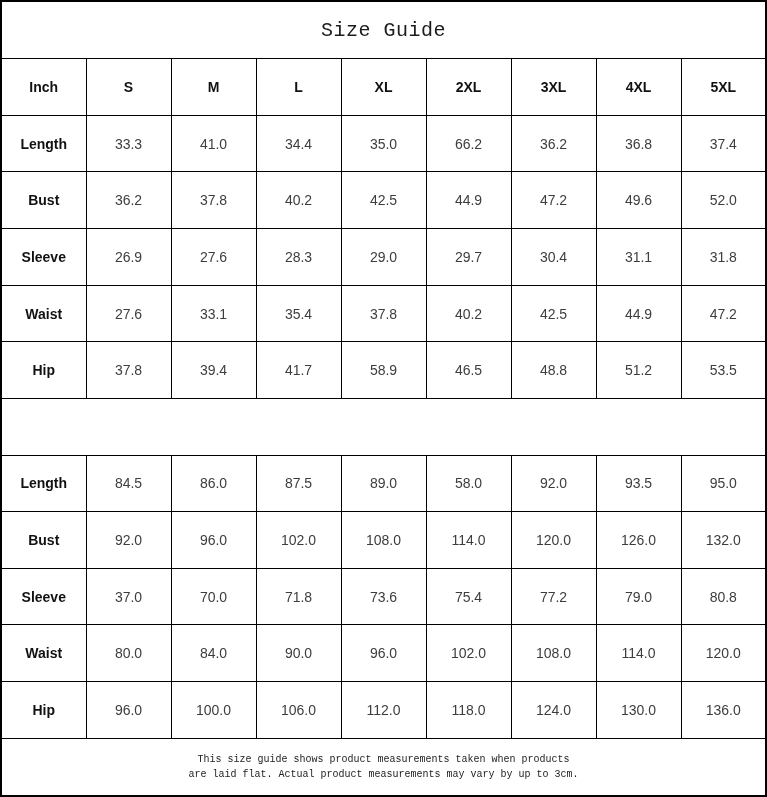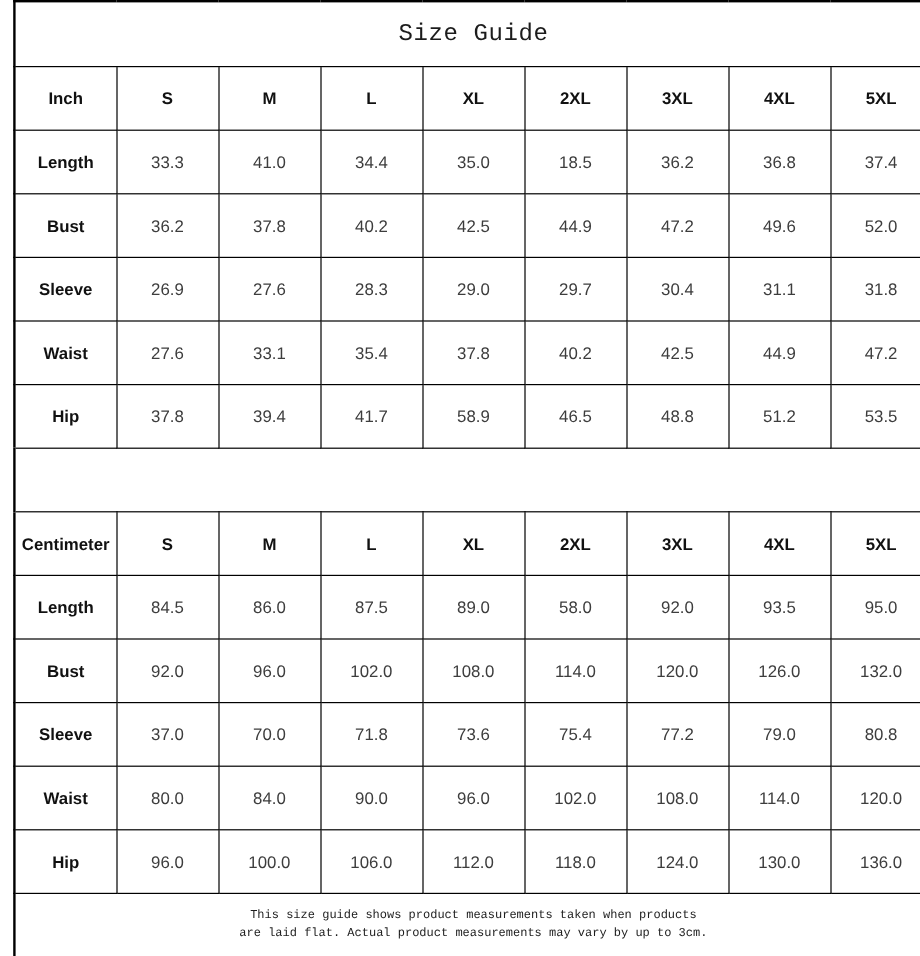--- a/index.html
+++ b/index.html
@@ -5,21 +5,20 @@
   html, body {
     margin: 0;
     padding: 0;
     background: #ffffff;
   }
   .page {
     width: 767px;
     height: 797px;
     box-sizing: border-box;
     font-family: "Liberation Sans", sans-serif;
-    padding-left: 11px;
   }
   table.size-guide {
     width: 767px;
     height: 797px;
     border-collapse: collapse;
     table-layout: fixed;
     background: #ffffff;
     border: 2px solid #000000;
   }
   td, th {
@@ -101,21 +100,21 @@
           <th class="header-cell">3XL</th>
           <th class="header-cell">4XL</th>
           <th class="header-cell">5XL</th>
         </tr>
         <tr>
           <th class="label-cell">Length</th>
           <td class="value-cell">33.3</td>
           <td class="value-cell">41.0</td>
           <td class="value-cell">34.4</td>
           <td class="value-cell">35.0</td>
-          <td class="value-cell">18.5</td>
+          <td class="value-cell">66.2</td>
           <td class="value-cell">36.2</td>
           <td class="value-cell">36.8</td>
           <td class="value-cell">37.4</td>
         </tr>
         <tr>
           <th class="label-cell">Bust</th>
           <td class="value-cell">36.2</td>
           <td class="value-cell">37.8</td>
           <td class="value-cell">40.2</td>
           <td class="value-cell">42.5</td>
@@ -160,31 +159,20 @@
       </tbody>
 
     <tbody>
       <tr class="spacer-row">
         <td class="spacer-cell" colspan="9"></td>
       </tr>
     </tbody>
 
     <tbody>
         <tr>
-          <th class="header-cell label-cell">Centimeter</th>
-          <th class="header-cell">S</th>
-          <th class="header-cell">M</th>
-          <th class="header-cell">L</th>
-          <th class="header-cell">XL</th>
-          <th class="header-cell">2XL</th>
-          <th class="header-cell">3XL</th>
-          <th class="header-cell">4XL</th>
-          <th class="header-cell">5XL</th>
-        </tr>
-        <tr>
           <th class="label-cell">Length</th>
           <td class="value-cell">84.5</td>
           <td class="value-cell">86.0</td>
           <td class="value-cell">87.5</td>
           <td class="value-cell">89.0</td>
           <td class="value-cell">58.0</td>
           <td class="value-cell">92.0</td>
           <td class="value-cell">93.5</td>
           <td class="value-cell">95.0</td>
         </tr>

